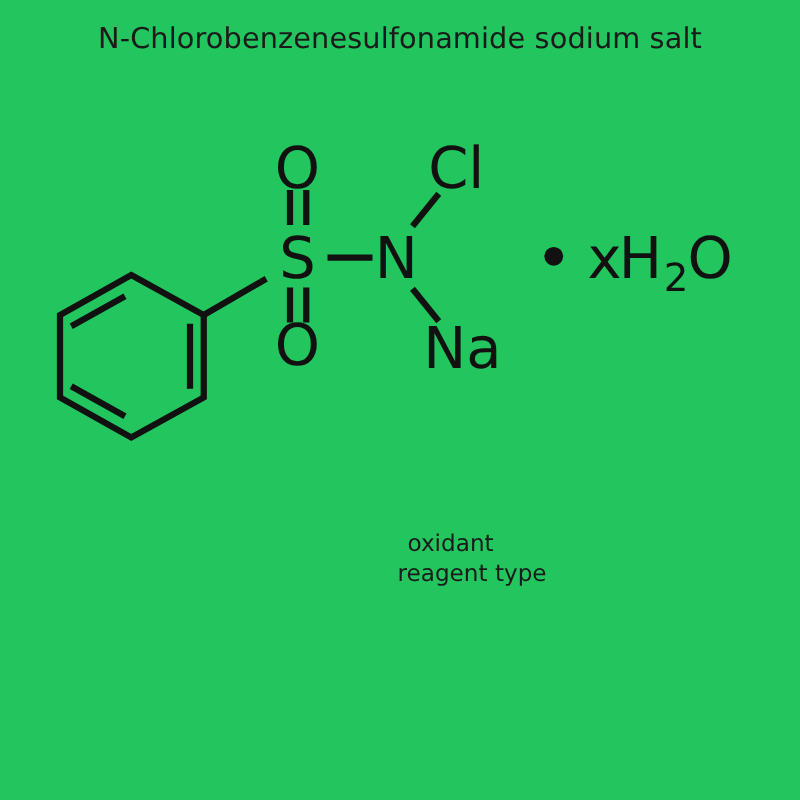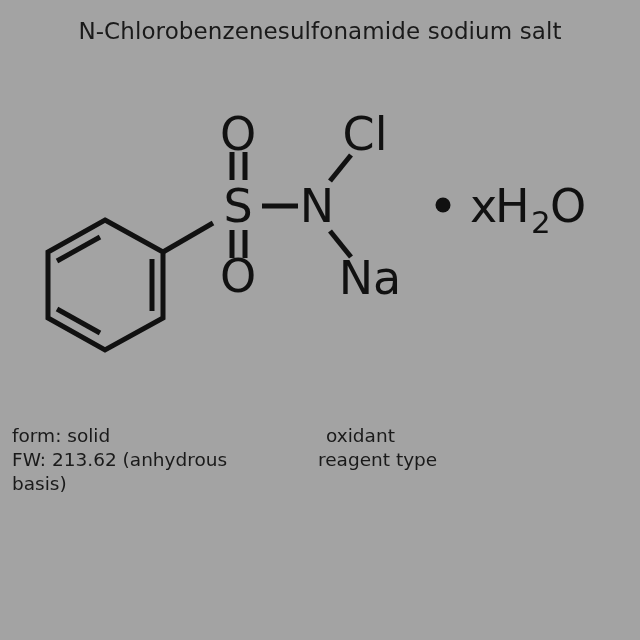--- a/index.html
+++ b/index.html
@@ -13,21 +13,21 @@
     height: 640px;
     position: relative;
     overflow: hidden;
     font-family: "DejaVu Sans", "Liberation Sans", sans-serif;
     color: #1a1a1a;
     -webkit-font-smoothing: antialiased;
   }
   .page {
     position: absolute;
     inset: 0;
-    background: #a3a3a3;
+    background: #22c55e;
     text-decoration: underline;
   }
 
   
   .title {
     position: absolute;
     left: 0;
     top: 18px;
     width: 640px;
     text-align: center;
@@ -151,24 +151,19 @@
         <circle cx="443" cy="120" r="7.5" fill="#111111"></circle>
         <text class="hydrate-label" x="470" y="137">x</text>
         <text class="hydrate-label" x="495" y="137">H</text>
         <text class="hydrate-sub" x="531" y="148">2</text>
         <text class="hydrate-label" x="550" y="137">O</text>
       </g>
 
     </svg>
   </div>
 
-  <div class="prop-left">
-    <span class="prop-line">form: solid</span>
-    <span class="prop-line">FW: 213.62 (anhydrous</span>
-    <span class="prop-line">basis)</span>
-  </div>
 
   <div class="prop-right">
     <span class="prop-line indent">oxidant</span>
     <span class="prop-line">reagent type</span>
   </div>
 
 </div>
 
 </body></html>

